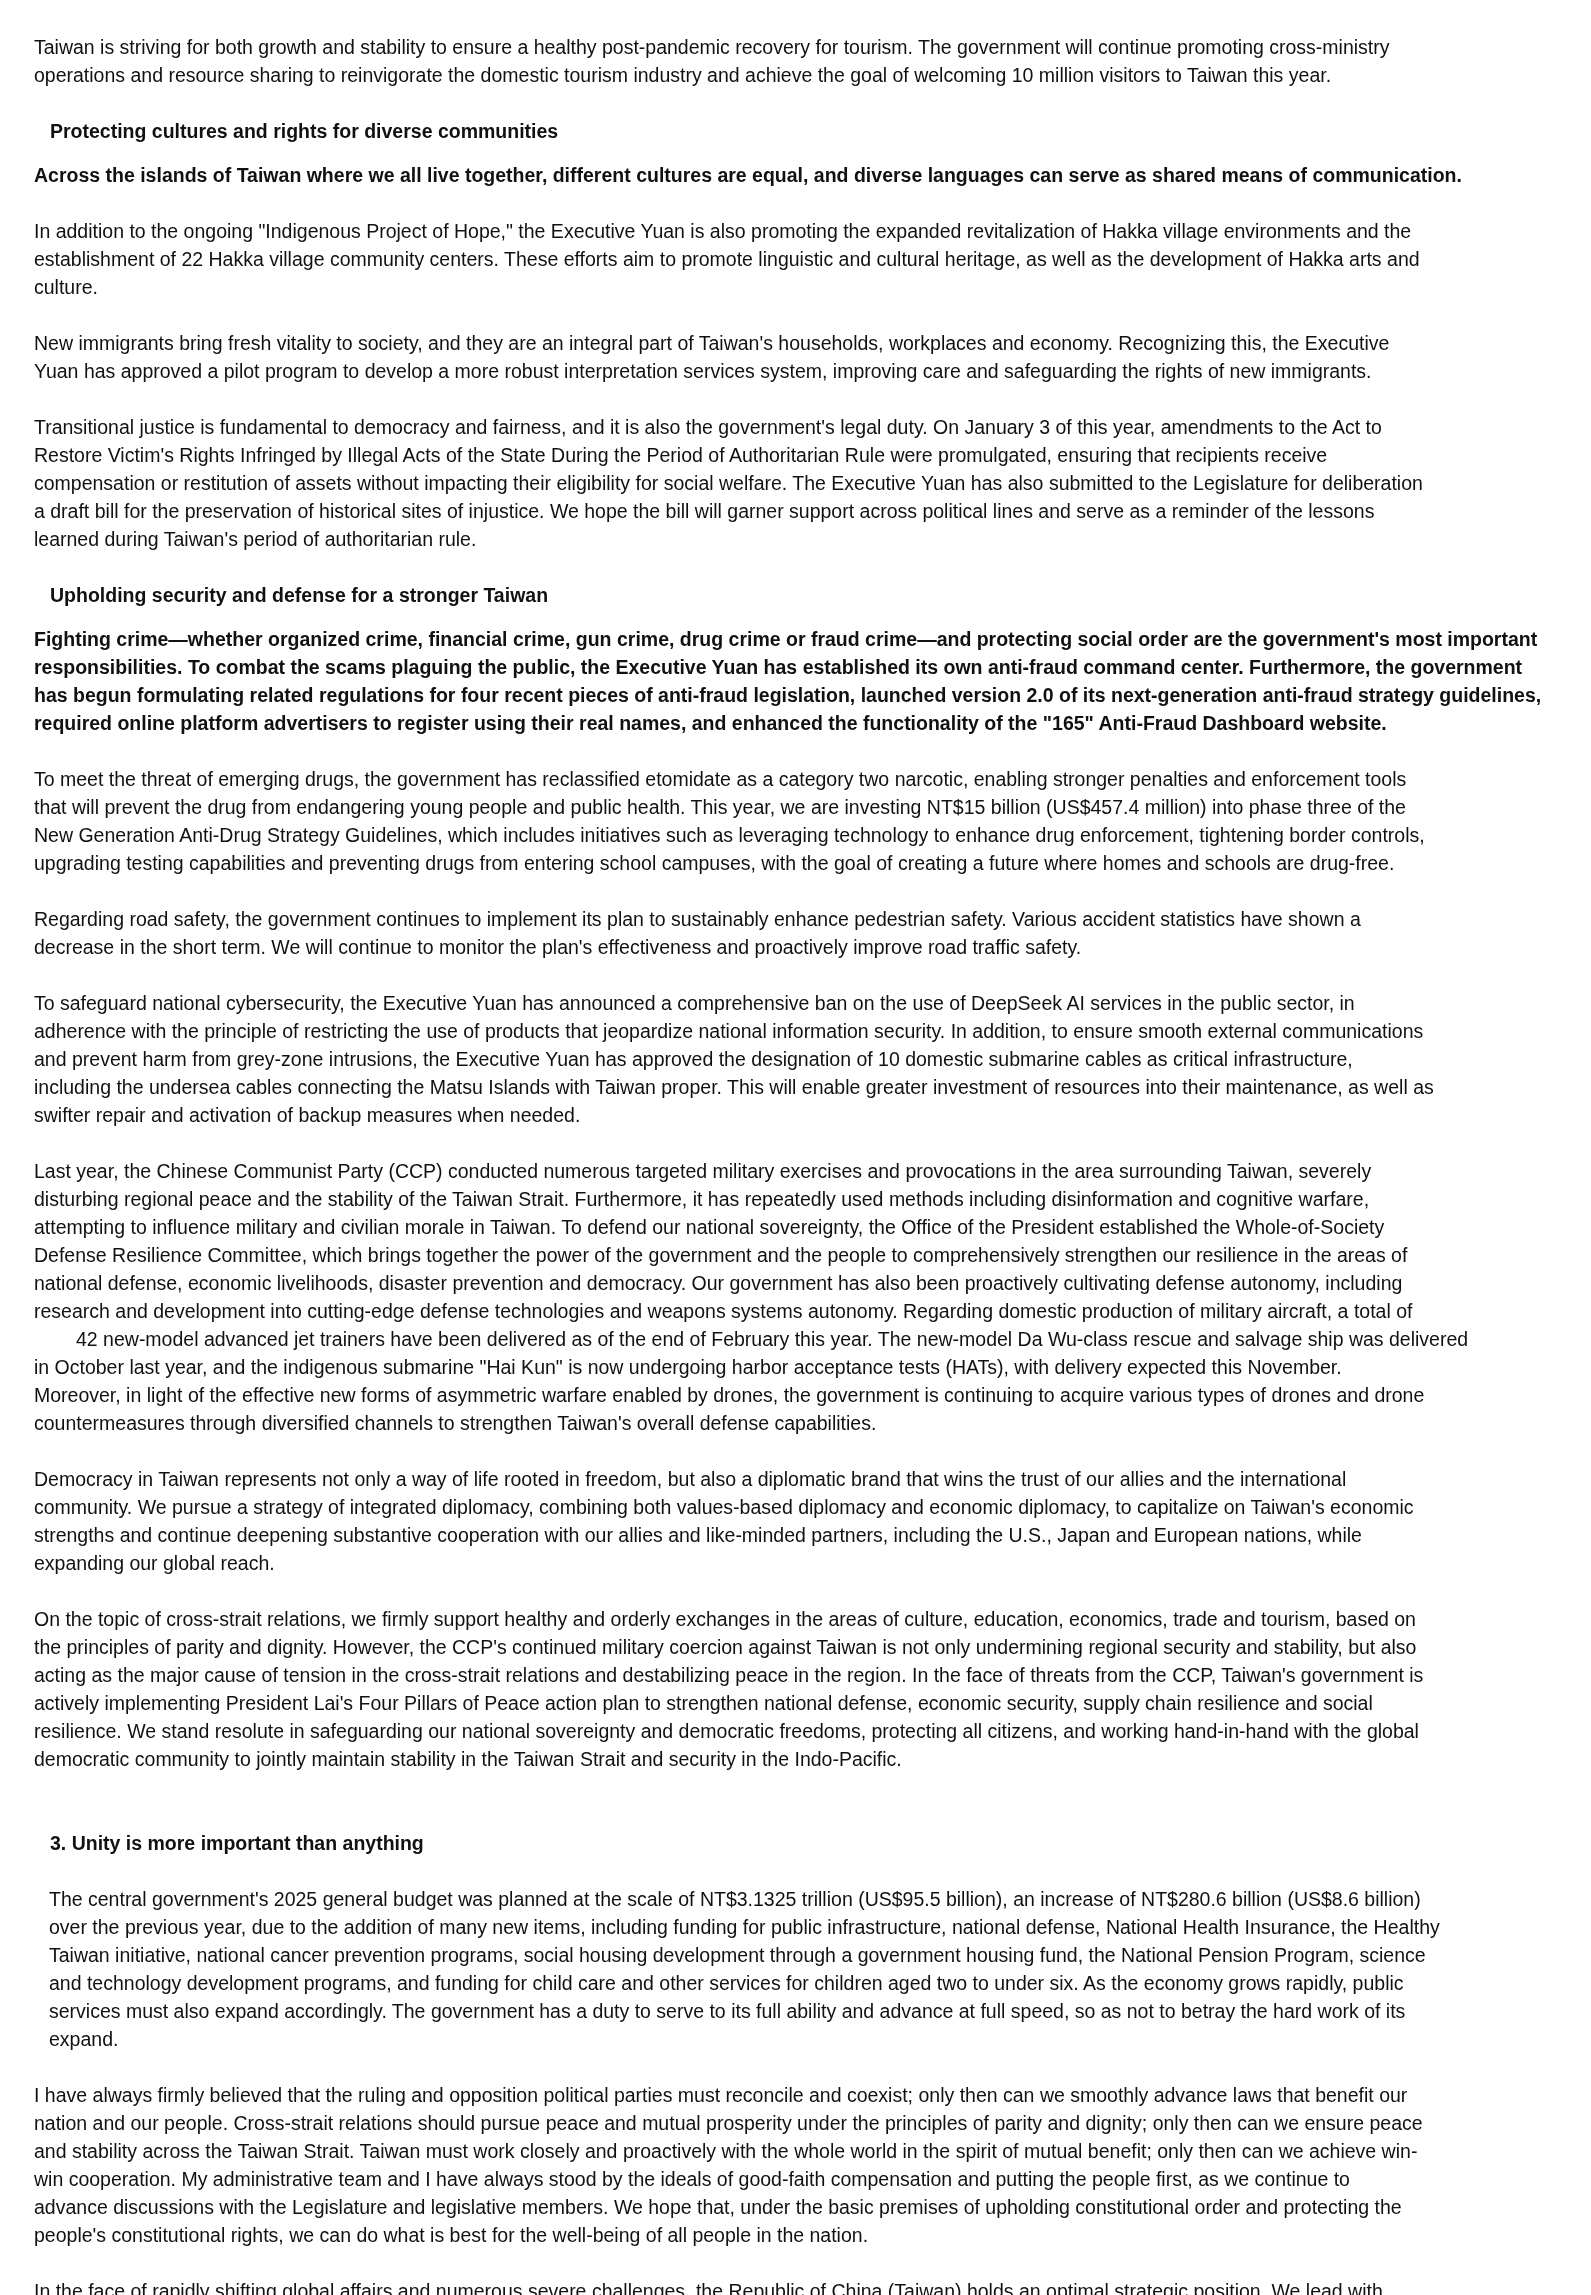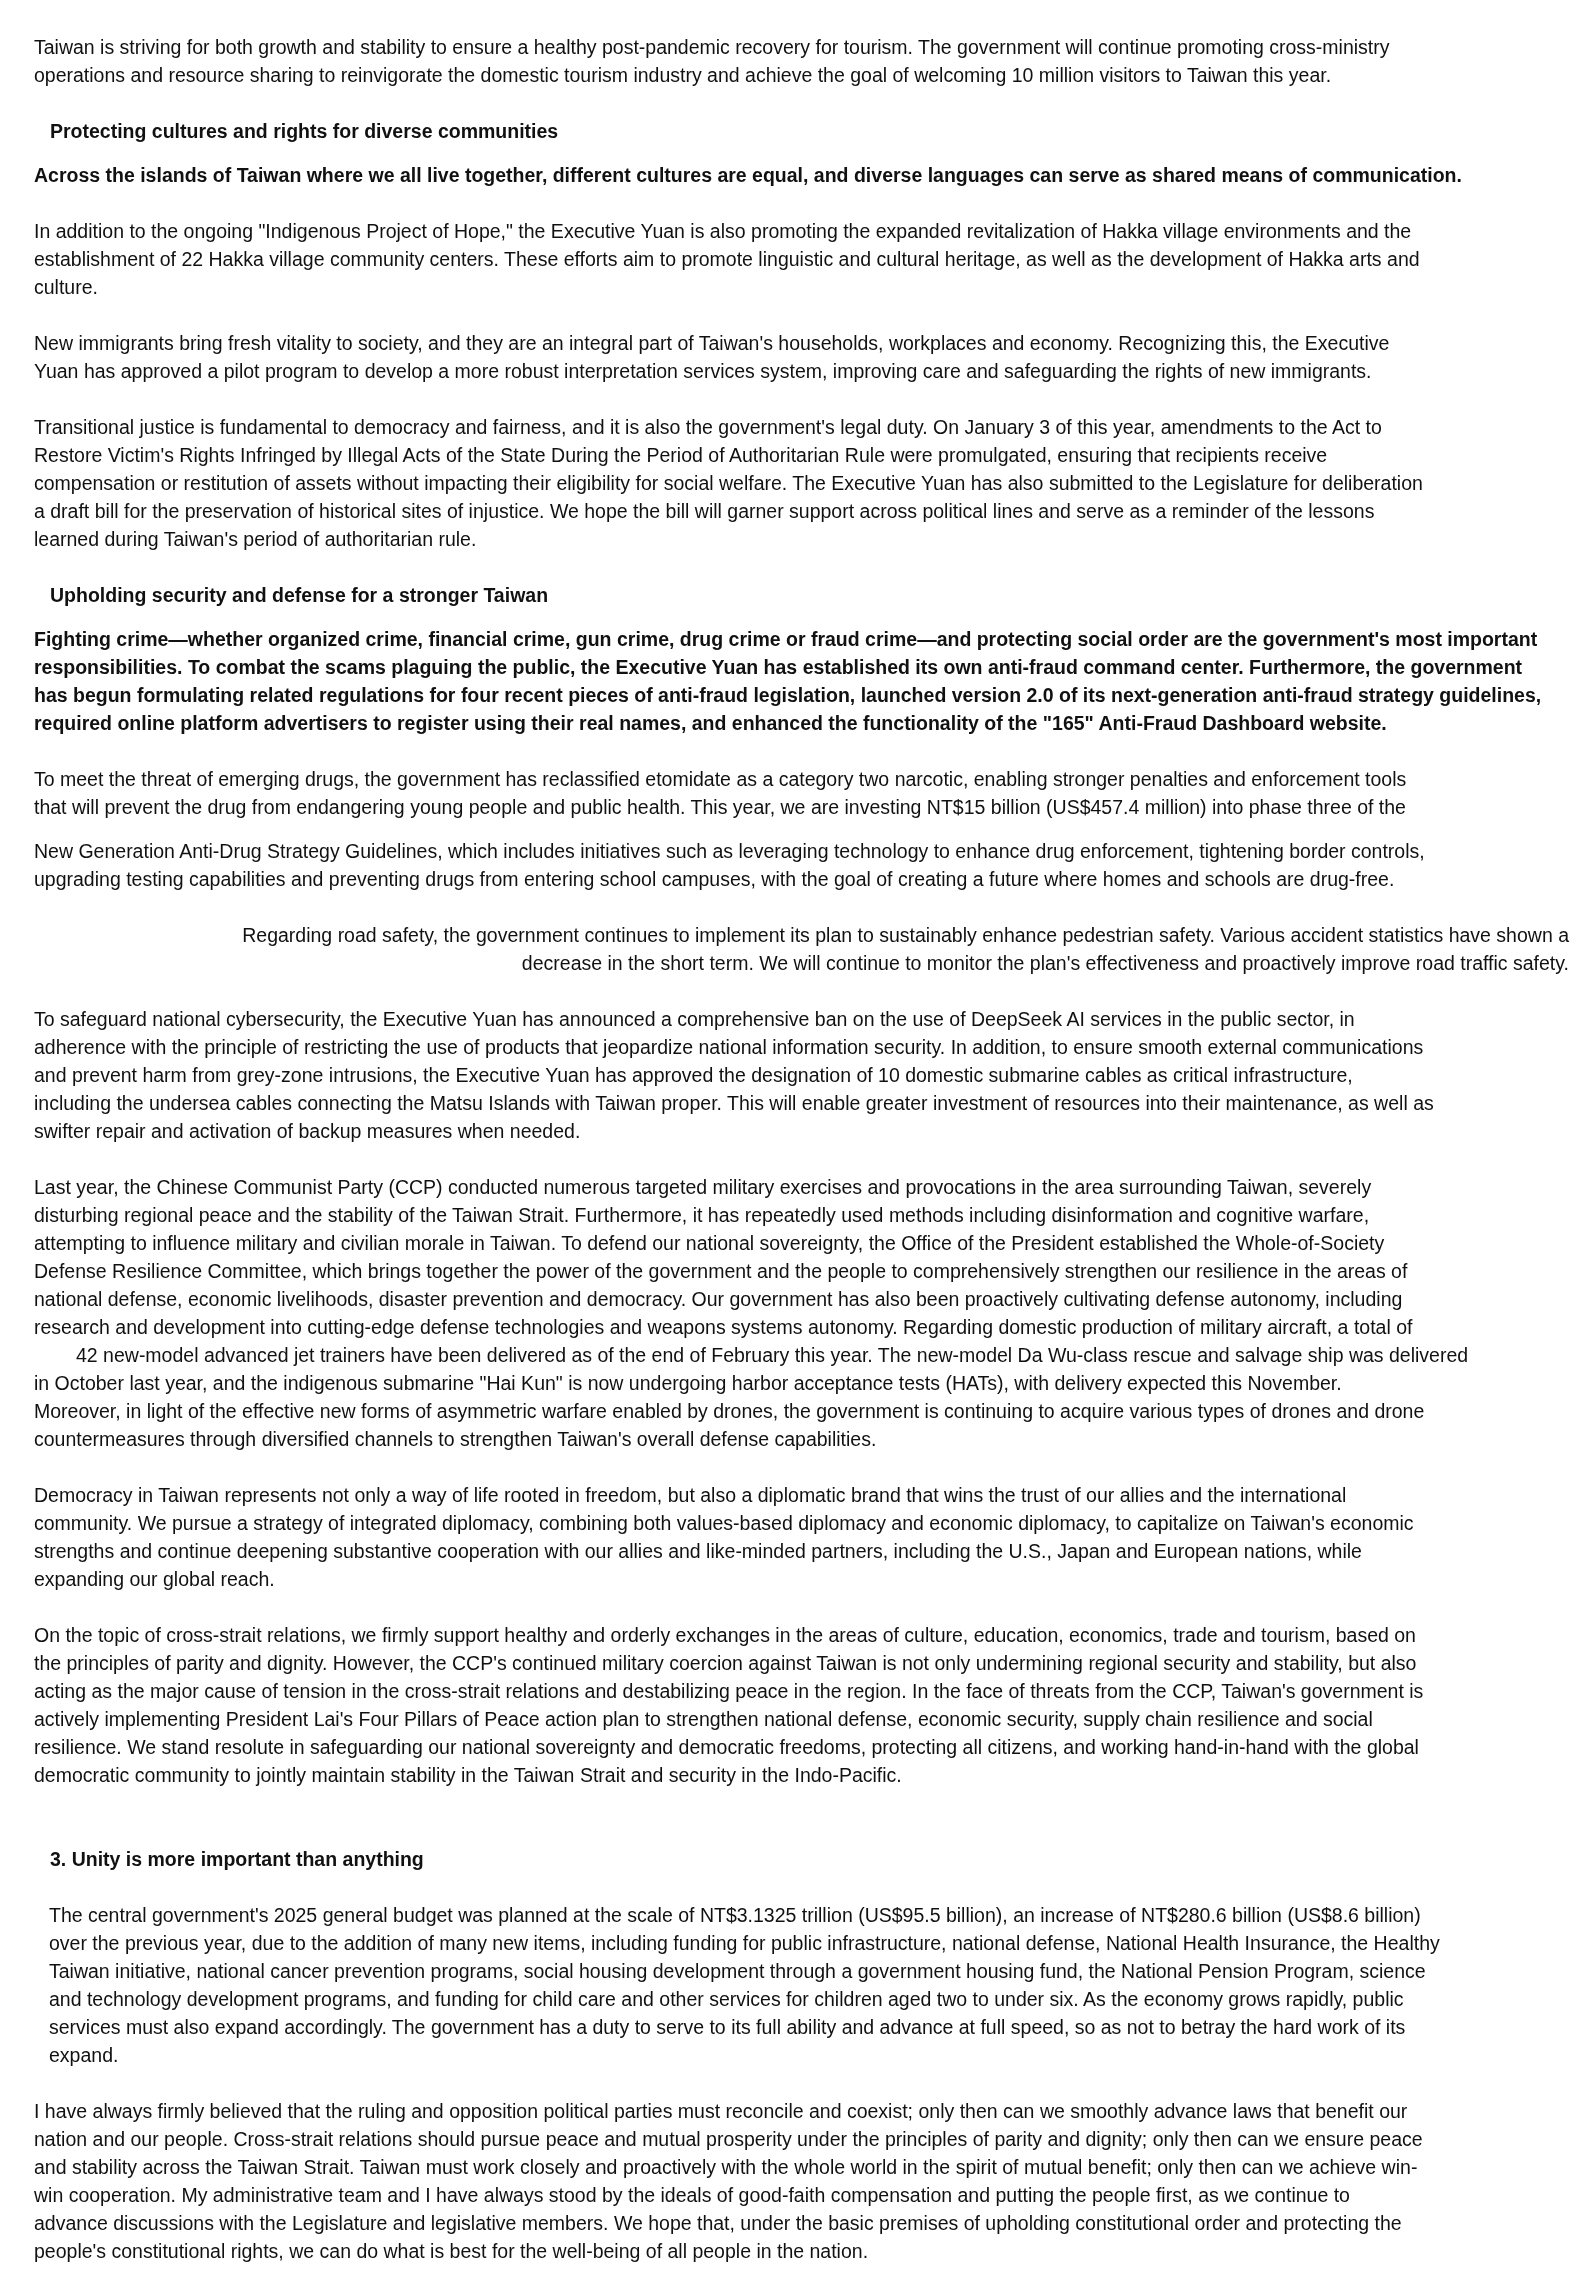--- a/index.html
+++ b/index.html
@@ -59,24 +59,24 @@
     </h2>
     <h2 class="para" style="font-size: inherit;">
       <span class="line" style="display: block;">Fighting crime—whether organized crime, financial crime, gun crime, drug crime or fraud crime—and protecting social order are the government's most important</span>
       <span class="line" style="display: block;">responsibilities. To combat the scams plaguing the public, the Executive Yuan has established its own anti-fraud command center. Furthermore, the government</span>
       <span class="line" style="display: block;">has begun formulating related regulations for four recent pieces of anti-fraud legislation, launched version 2.0 of its next-generation anti-fraud strategy guidelines,</span>
       <span class="line" style="display: block;">required online platform advertisers to register using their real names, and enhanced the functionality of the "165" Anti-Fraud Dashboard website.</span>
     </h2>
     <p class="para" style="font-size: inherit;">
       <span class="line" style="display: block;">To meet the threat of emerging drugs, the government has reclassified etomidate as a category two narcotic, enabling stronger penalties and enforcement tools</span>
       <span class="line" style="display: block;">that will prevent the drug from endangering young people and public health. This year, we are investing NT$15 billion (US$457.4 million) into phase three of the</span>
-      <span class="line" style="display: block; margin-top: 16px;">New Generation Anti-Drug Strategy Guidelines, which includes initiatives such as leveraging technology to enhance drug enforcement, tightening border controls,</span>
+      <span class="line" style="display: block;">New Generation Anti-Drug Strategy Guidelines, which includes initiatives such as leveraging technology to enhance drug enforcement, tightening border controls,</span>
       <span class="line" style="display: block;">upgrading testing capabilities and preventing drugs from entering school campuses, with the goal of creating a future where homes and schools are drug-free.</span>
     </p>
-    <p class="para" style="font-size: inherit; text-align: right;">
+    <p class="para" style="font-size: inherit;">
       <span class="line" style="display: block;">Regarding road safety, the government continues to implement its plan to sustainably enhance pedestrian safety. Various accident statistics have shown a</span>
       <span class="line" style="display: block;">decrease in the short term. We will continue to monitor the plan's effectiveness and proactively improve road traffic safety.</span>
     </p>
     <p class="para" style="font-size: inherit;">
       <span class="line" style="display: block;">To safeguard national cybersecurity, the Executive Yuan has announced a comprehensive ban on the use of DeepSeek AI services in the public sector, in</span>
       <span class="line" style="display: block;">adherence with the principle of restricting the use of products that jeopardize national information security. In addition, to ensure smooth external communications</span>
       <span class="line" style="display: block;">and prevent harm from grey-zone intrusions, the Executive Yuan has approved the designation of 10 domestic submarine cables as critical infrastructure,</span>
       <span class="line" style="display: block;">including the undersea cables connecting the Matsu Islands with Taiwan proper. This will enable greater investment of resources into their maintenance, as well as</span>
       <span class="line" style="display: block;">swifter repair and activation of backup measures when needed.</span>
     </p>

